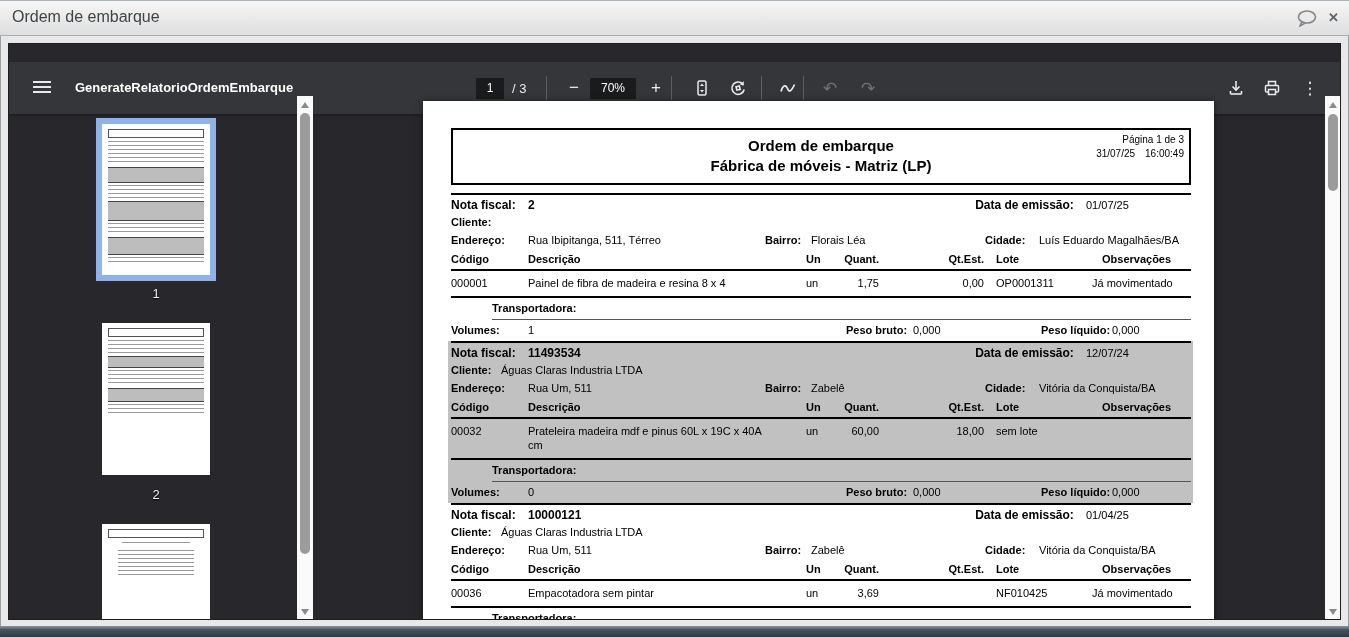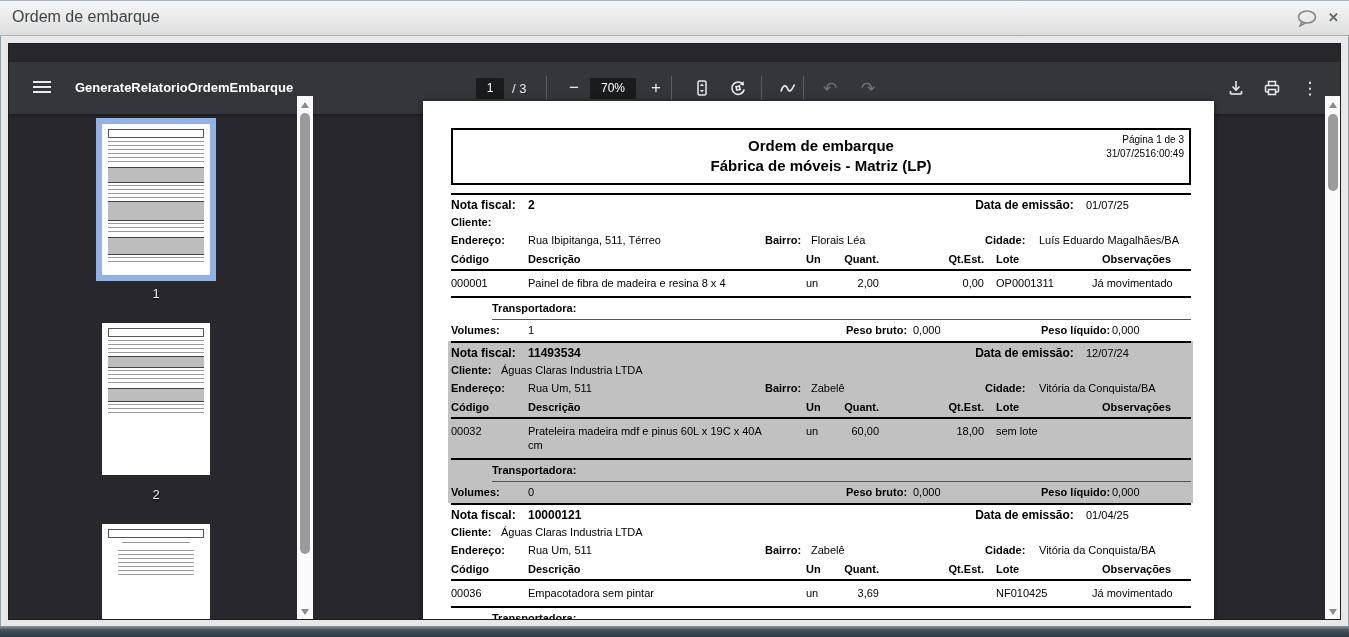--- a/index.html
+++ b/index.html
@@ -68,21 +68,21 @@
     background:#fff; color:#000; box-shadow:0 0 6px rgba(0,0,0,.5);
   }
   .pagepad { padding:0 23px 0 28px; }
   .doc-header {
     position:relative; margin-top:27px; margin-bottom:8px; height:57px;
     border:2px solid #000;
   }
   .doc-header .t1 { text-align:center; font-size:15px; font-weight:bold; margin-top:7px; }
   .doc-header .t2 { text-align:center; font-size:15px; font-weight:bold; margin-top:3px; }
   .doc-meta { position:absolute; right:5px; top:3px; text-align:right; font-size:10px; line-height:14px; }
-  .doc-meta .dt span { }
+  .doc-meta .dt span { margin-left:10px; }
   .block { border-top:2.5px solid #000; font-size:11px; }
   .block.hl { background:#c1c1c1; box-shadow:-3px 0 0 #c1c1c1, 2px 0 0 #c1c1c1; }
   .lbl { font-weight:bold; }
   .row { line-height:14px; }
   .row-nf { display:grid; grid-template-columns:77px 435px 123px 1fr; font-size:12px; padding:3px 0 2px; }
   .row-nf .lbl, .row-nf .nfval { font-weight:bold; }
   .row-nf .em-lbl { font-size:12px;text-align:center; }
   .row-nf .em-val { font-size:11px; font-weight:normal; }
   .row-cli { display:grid; grid-template-columns:50px 1fr; padding:1px 0 2px; }
   .row-end { display:grid; grid-template-columns:77px 237px 46px 174px 54px 1fr; padding:2px 0 3px; }
@@ -249,21 +249,21 @@
       <span class="c quant">Quant.</span>
       <span class="c qtest">Qt.Est.</span>
       <span class="c lote">Lote</span>
       <span class="c obs">Observações</span>
     </div>
     <div class="items">
   <div class="row item grid7">
     <span class="c code">000001</span>
     <span class="c desc">Painel de fibra de madeira e resina 8 x 4</span>
     <span class="c un">un</span>
-    <span class="c quant">2,00</span>
+    <span class="c quant">1,75</span>
     <span class="c qtest">0,00</span>
     <span class="c lote">OP0001311</span>
     <span class="c obs">Já movimentado</span>
   </div>
 </div>
     <div class="row row-transp">
       <span class="lbl">Transportadora:</span>
     </div>
     <div class="row row-vols">
       <span class="lbl">Volumes:</span>

